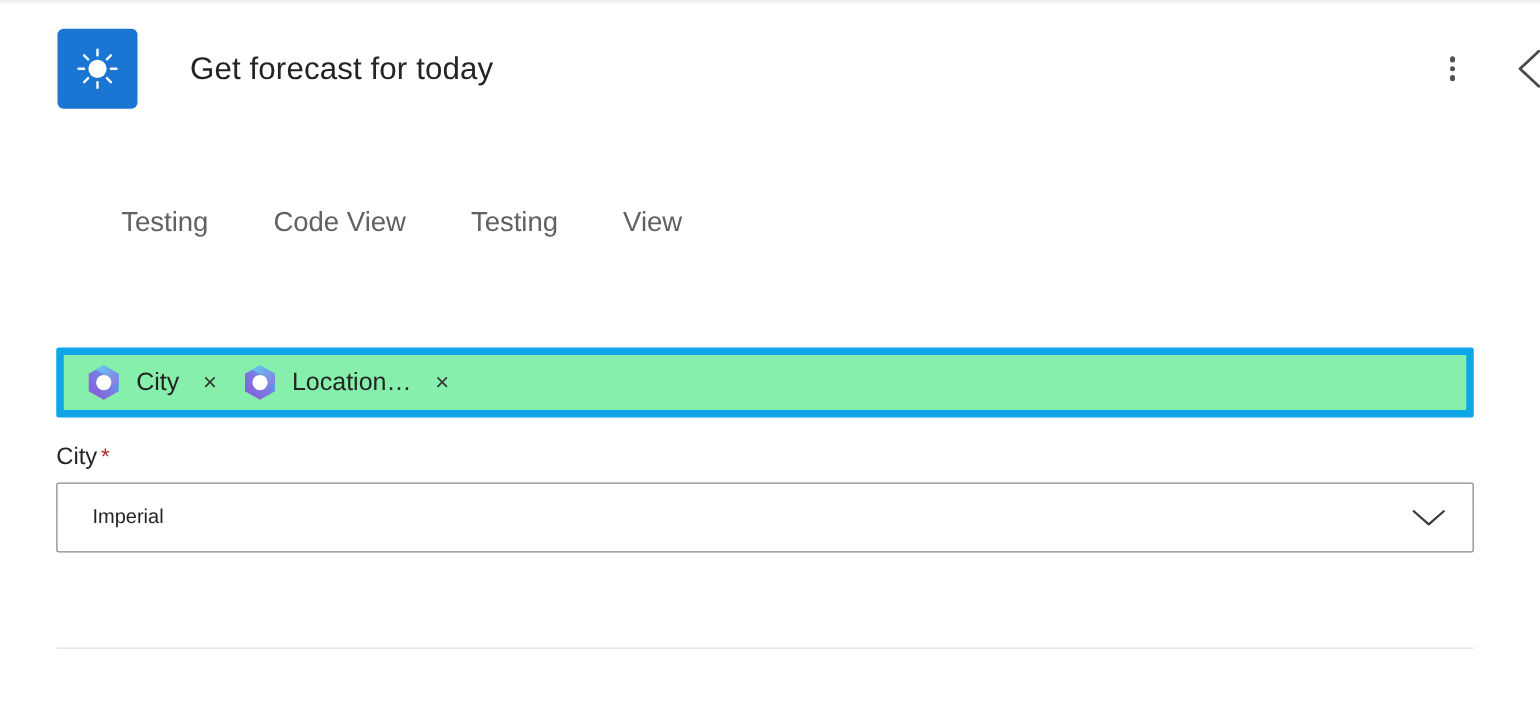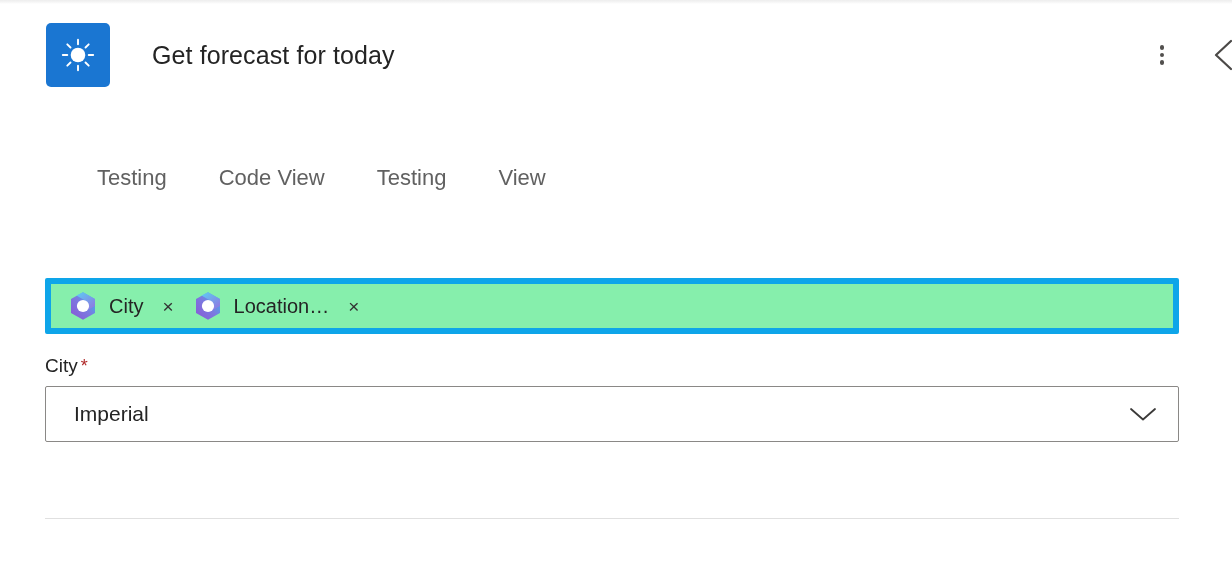--- a/index.html
+++ b/index.html
@@ -194,21 +194,21 @@
     border: 1px solid #8a8886;
     border-radius: 2px;
     background: #ffffff;
     display: flex;
     align-items: center;
     justify-content: space-between;
     padding: 0 20px 0 28px;
     cursor: pointer;
   }
   .select-value {
-    font-size: 21px;
+    font-size: 16px;
     color: #242424;
   }
   .divider {
     position: absolute;
     top: 518px;
     left: 45px;
     width: 1134px;
     height: 1px;
     background: #e0e0e0;
   }

